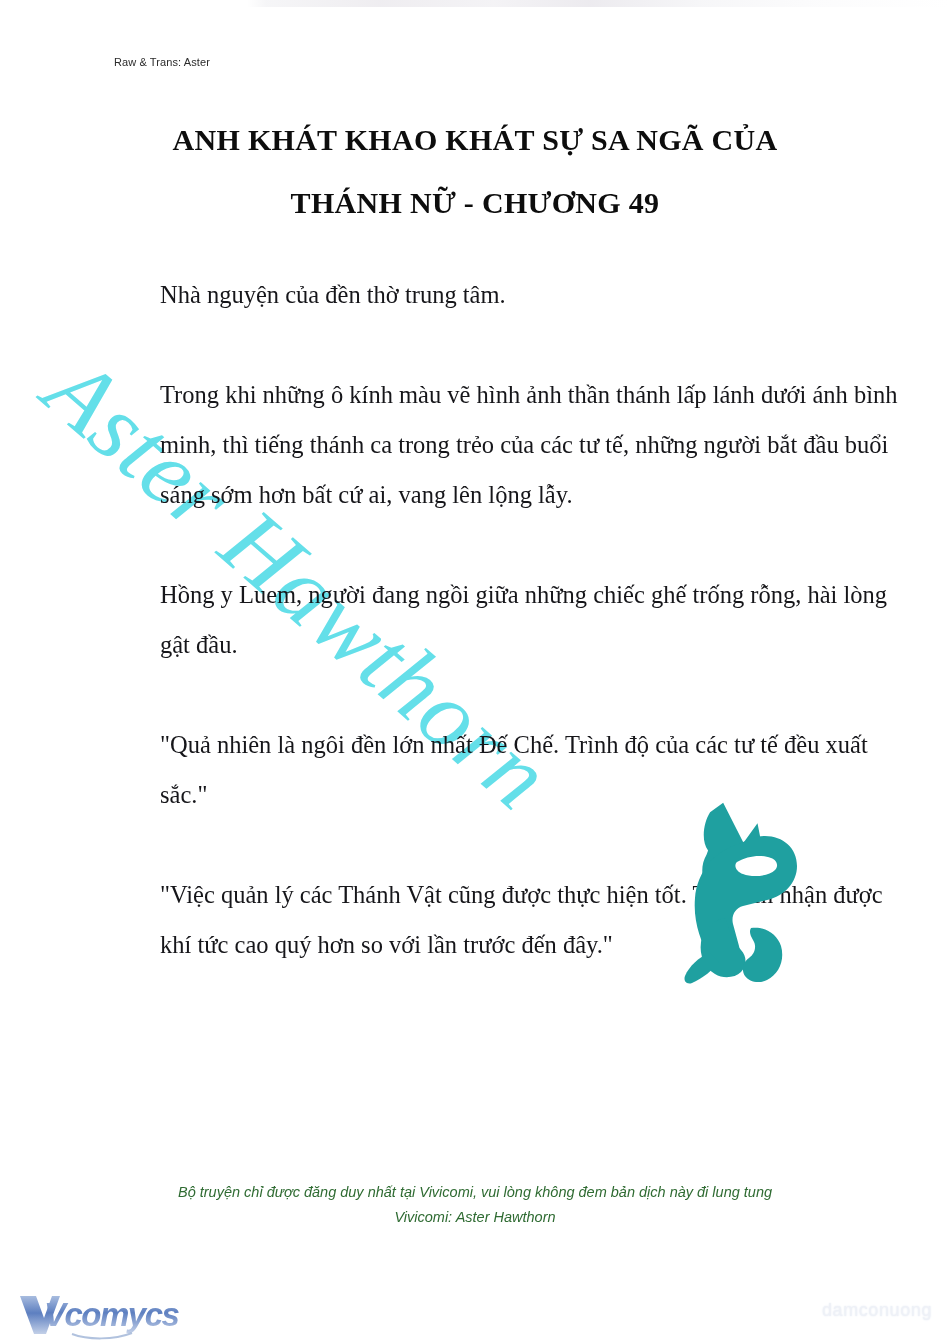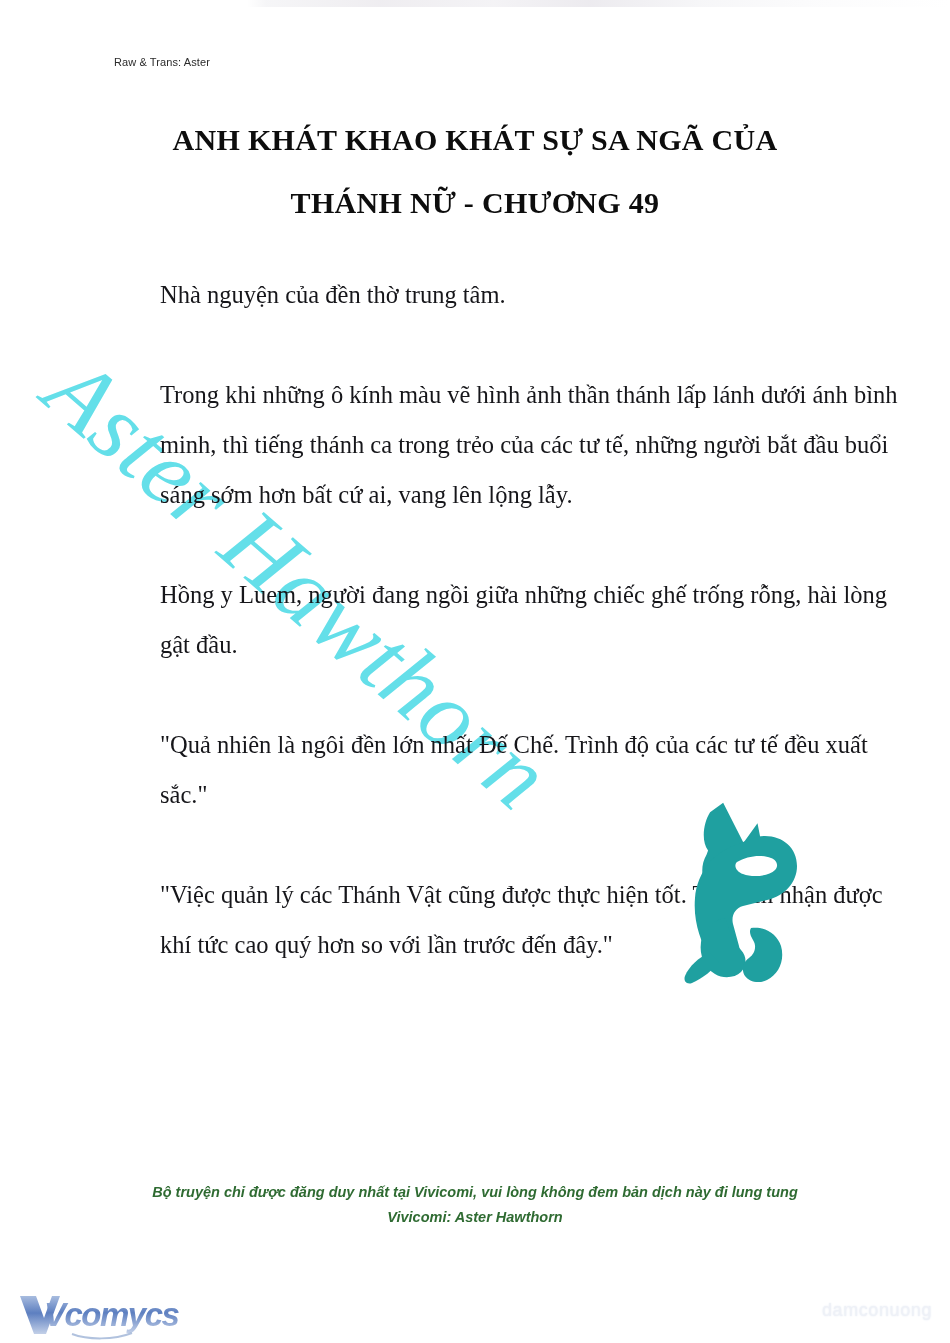--- a/index.html
+++ b/index.html
@@ -120,21 +120,21 @@
 
   
   .note {
     position: absolute;
     left: 95px;
     top: 1180px;
     width: 760px;
     text-align: center;
     font-family: "Liberation Sans", sans-serif;
     font-style: italic;
-    font-weight: bold;
+    font-weight: normal;
     font-size: 14.5px;
     line-height: 25px;
     color: #2f6b32;
   }
   .note span { display: block; }
 
   
   .logo {
     position: absolute;
     left: 14px;

